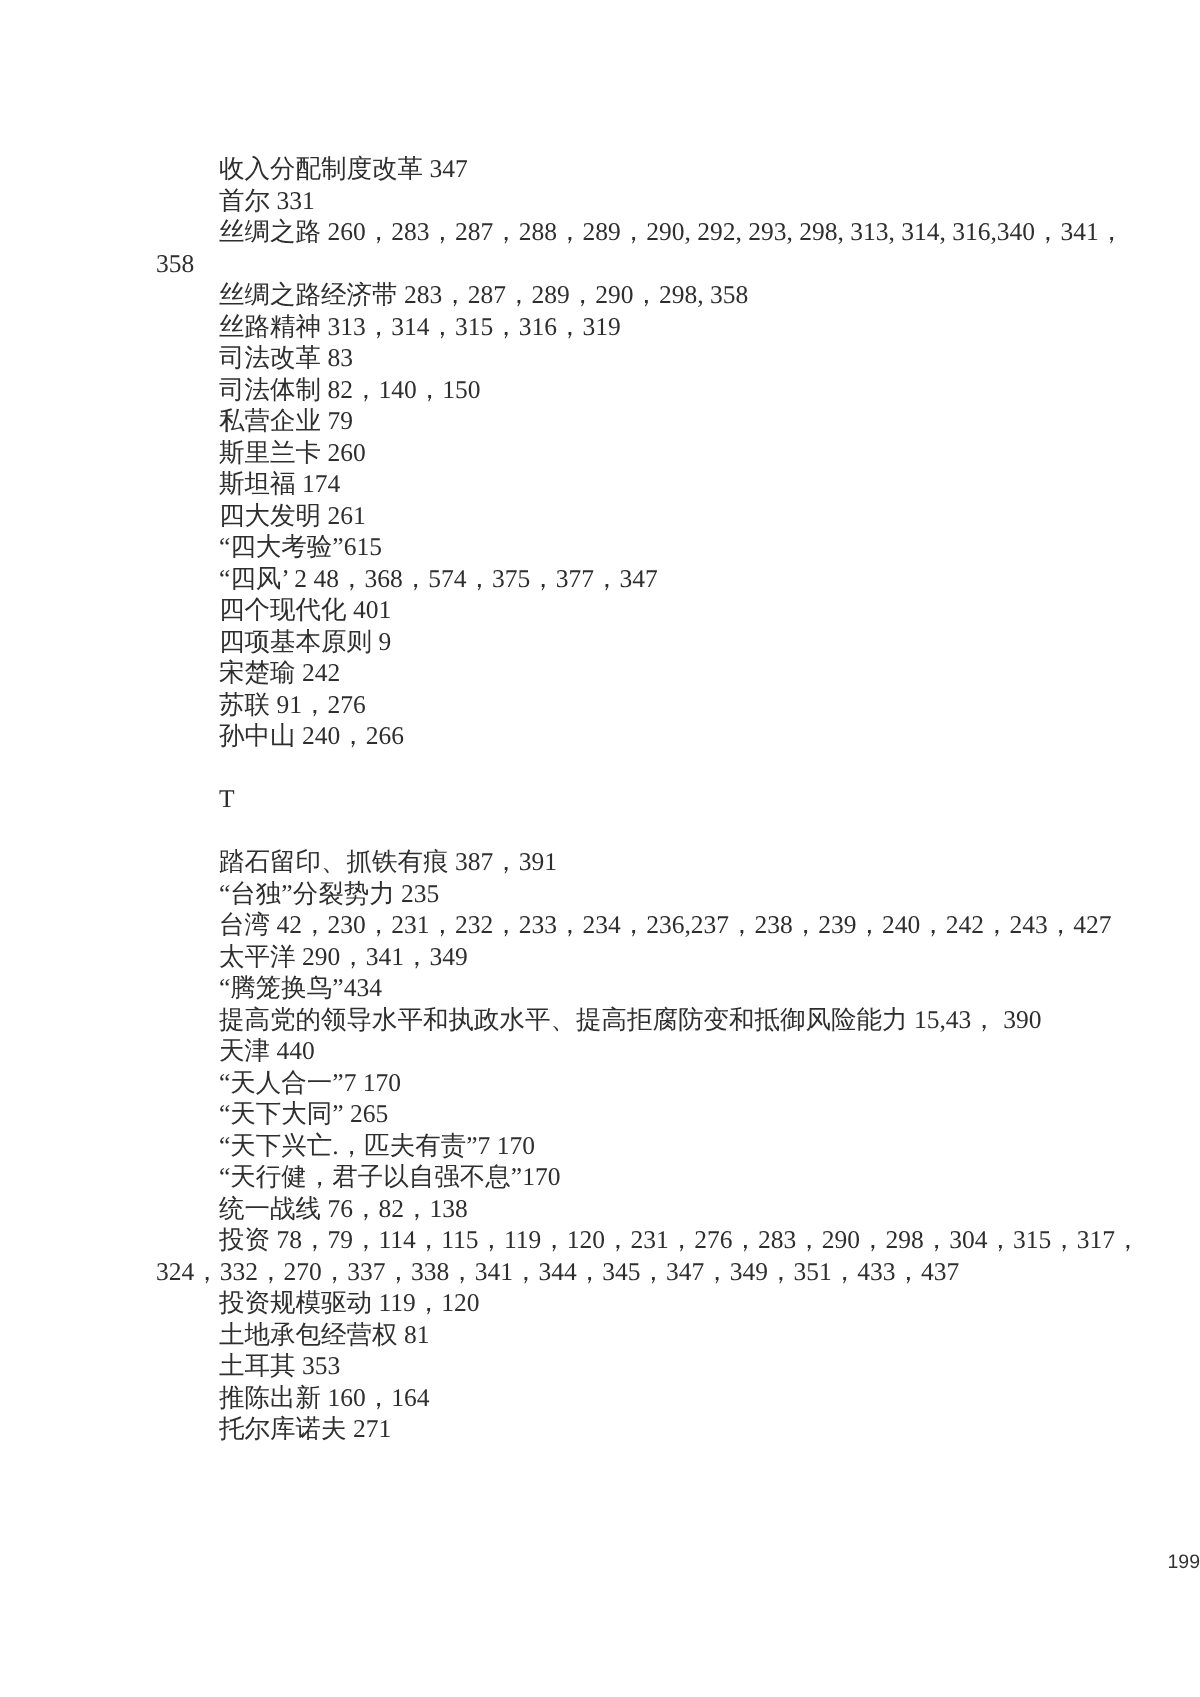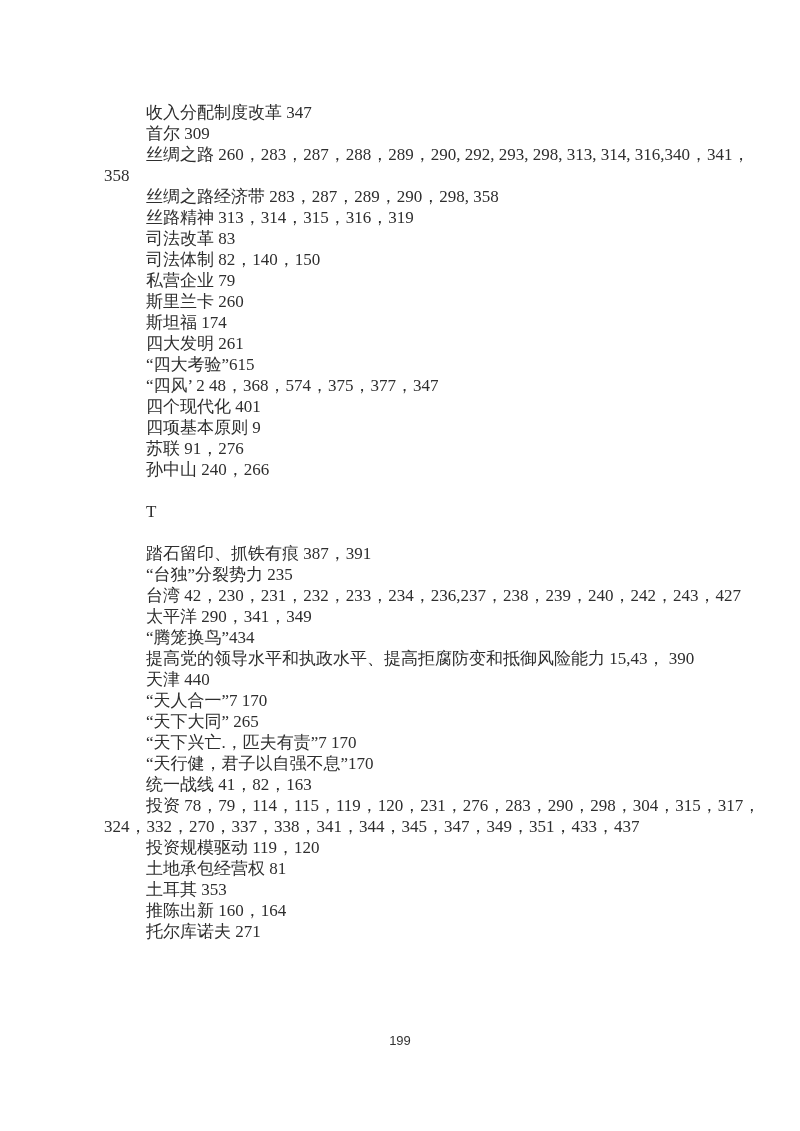--- a/index.html
+++ b/index.html
@@ -35,64 +35,65 @@
     padding-left: 0;
   }
   .blank {
     
   }
   .page-number {
     position: absolute;
     top: 1033px;
     left: 0;
     width: 100%;
-    text-align: center;
+    text-align: right;
     font-family: "Liberation Sans", "DejaVu Sans", sans-serif;
     font-size: 13px;
     color: #333333;
   }
 </style>
 </head>
 <body>
 
 <div class="page">
   <div class="content">
       <div class="line entry">收入分配制度改革 347</div>
-      <div class="line entry">首尔 309</div>
+      <div class="line entry">首尔 331</div>
       <div class="line entry">丝绸之路 260，283，287，288，289，290, 292, 293, 298, 313, 314, 316,340，341，</div>
       <div class="line wrap">358</div>
       <div class="line entry">丝绸之路经济带 283，287，289，290，298, 358</div>
       <div class="line entry">丝路精神 313，314，315，316，319</div>
       <div class="line entry">司法改革 83</div>
       <div class="line entry">司法体制 82，140，150</div>
       <div class="line entry">私营企业 79</div>
       <div class="line entry">斯里兰卡 260</div>
       <div class="line entry">斯坦福 174</div>
       <div class="line entry">四大发明 261</div>
       <div class="line entry">“四大考验”615</div>
       <div class="line entry">“四风’ 2 48，368，574，375，377，347</div>
       <div class="line entry">四个现代化 401</div>
       <div class="line entry">四项基本原则 9</div>
+      <div class="line entry">宋楚瑜 242</div>
       <div class="line entry">苏联 91，276</div>
       <div class="line entry">孙中山 240，266</div>
       <div class="line blank"></div>
       <div class="line heading">T</div>
       <div class="line blank"></div>
       <div class="line entry">踏石留印、抓铁有痕 387，391</div>
       <div class="line entry">“台独”分裂势力 235</div>
       <div class="line entry">台湾 42，230，231，232，233，234，236,237，238，239，240，242，243，427</div>
       <div class="line entry">太平洋 290，341，349</div>
       <div class="line entry">“腾笼换鸟”434</div>
       <div class="line entry">提高党的领导水平和执政水平、提高拒腐防变和抵御风险能力 15,43， 390</div>
       <div class="line entry">天津 440</div>
       <div class="line entry">“天人合一”7 170</div>
       <div class="line entry">“天下大同” 265</div>
       <div class="line entry">“天下兴亡.，匹夫有责”7 170</div>
       <div class="line entry">“天行健，君子以自强不息”170</div>
-      <div class="line entry">统一战线 41，82，163</div>
+      <div class="line entry">统一战线 76，82，138</div>
       <div class="line entry">投资 78，79，114，115，119，120，231，276，283，290，298，304，315，317，</div>
       <div class="line wrap">324，332，270，337，338，341，344，345，347，349，351，433，437</div>
       <div class="line entry">投资规模驱动 119，120</div>
       <div class="line entry">土地承包经营权 81</div>
       <div class="line entry">土耳其 353</div>
       <div class="line entry">推陈出新 160，164</div>
       <div class="line entry">托尔库诺夫 271</div>
     </div>
   <div class="page-number">199</div>
 </div>

